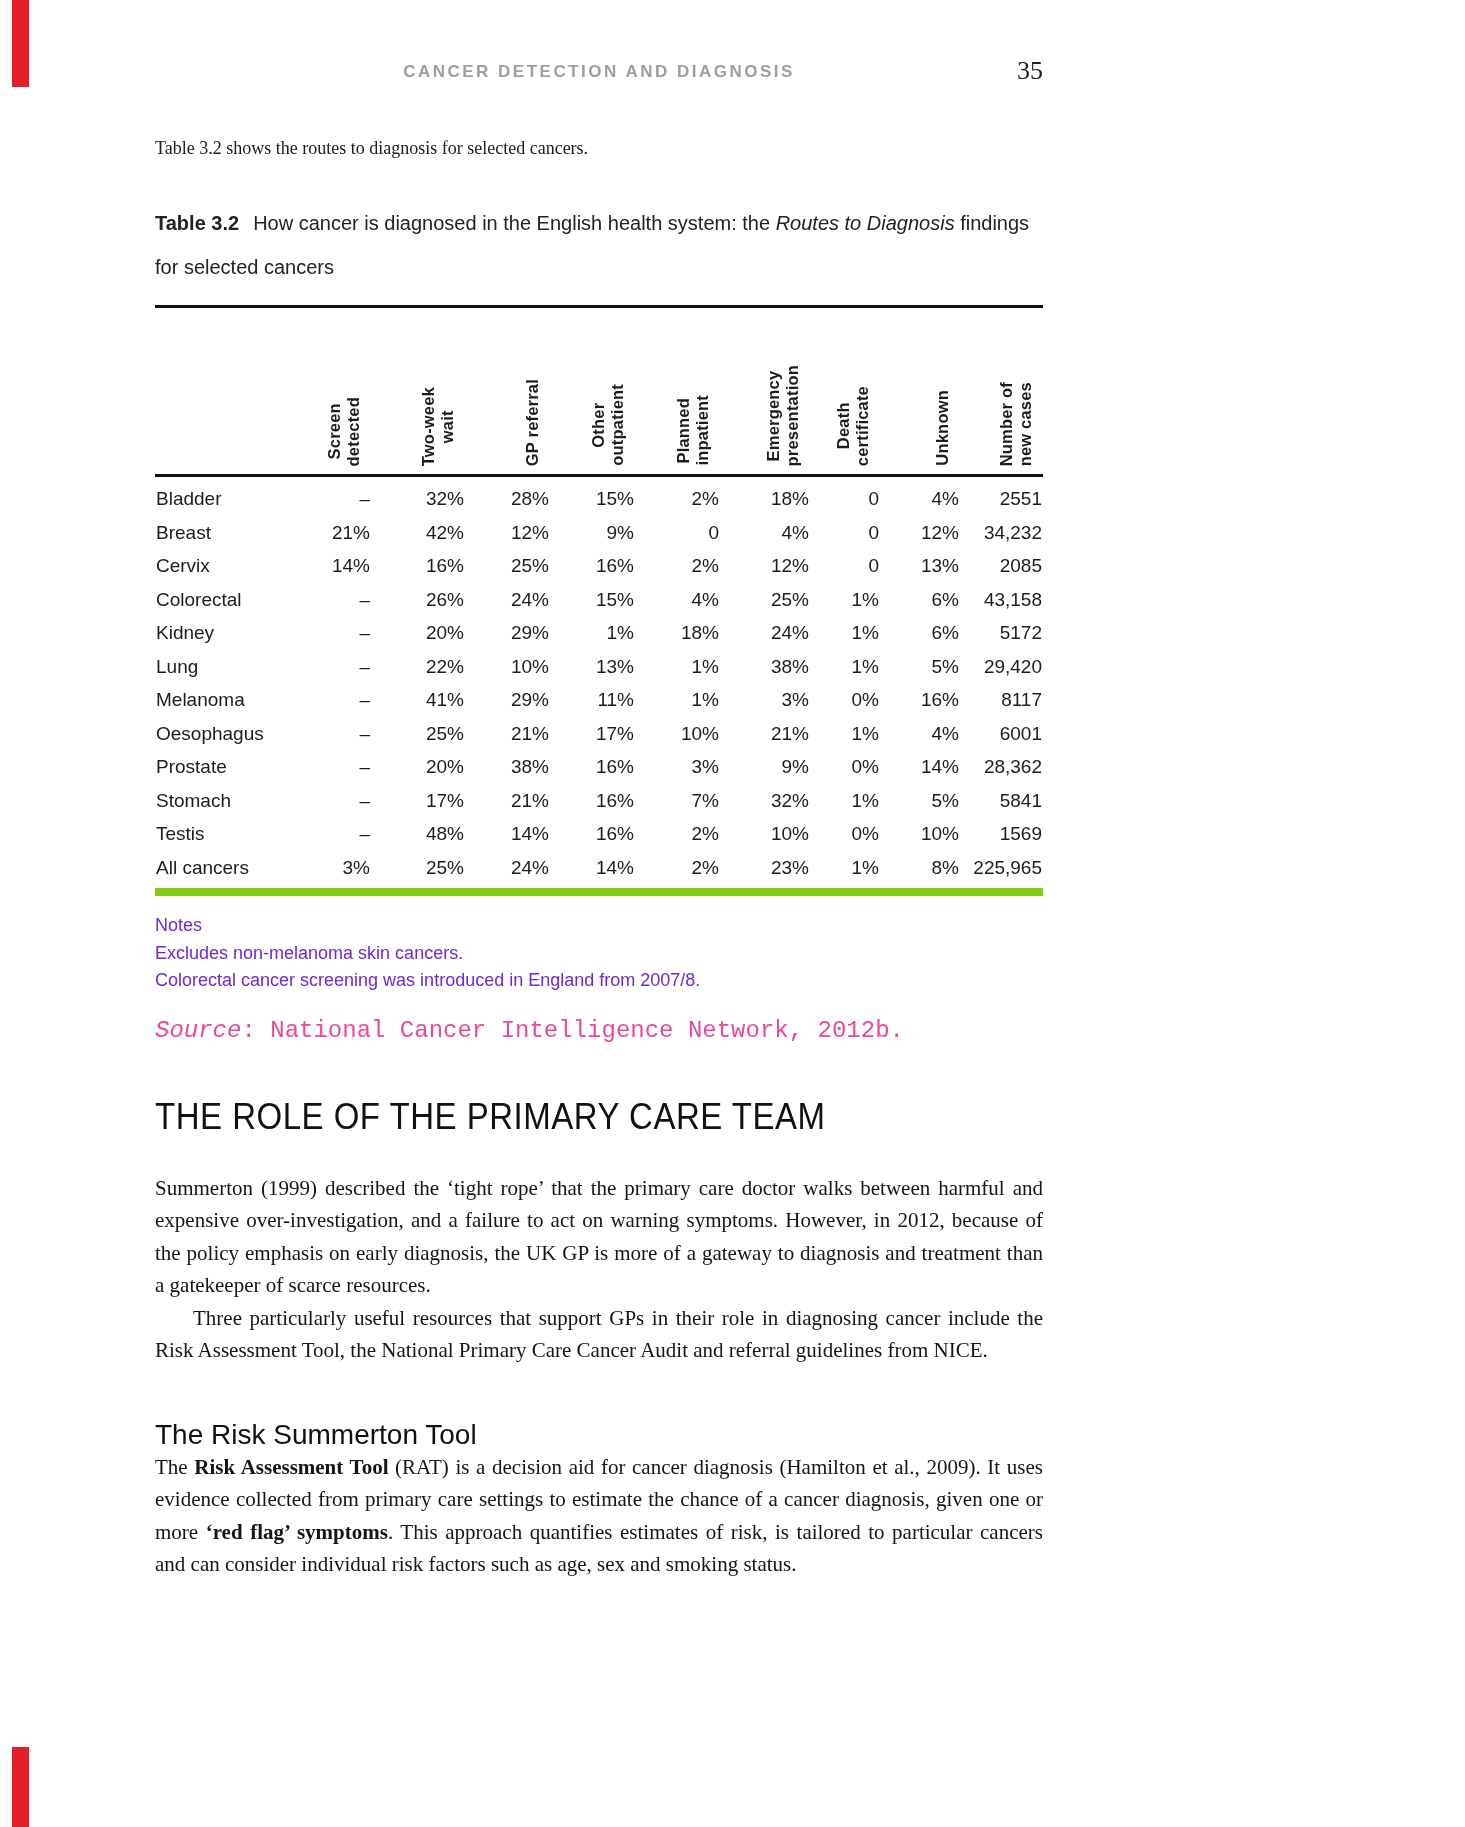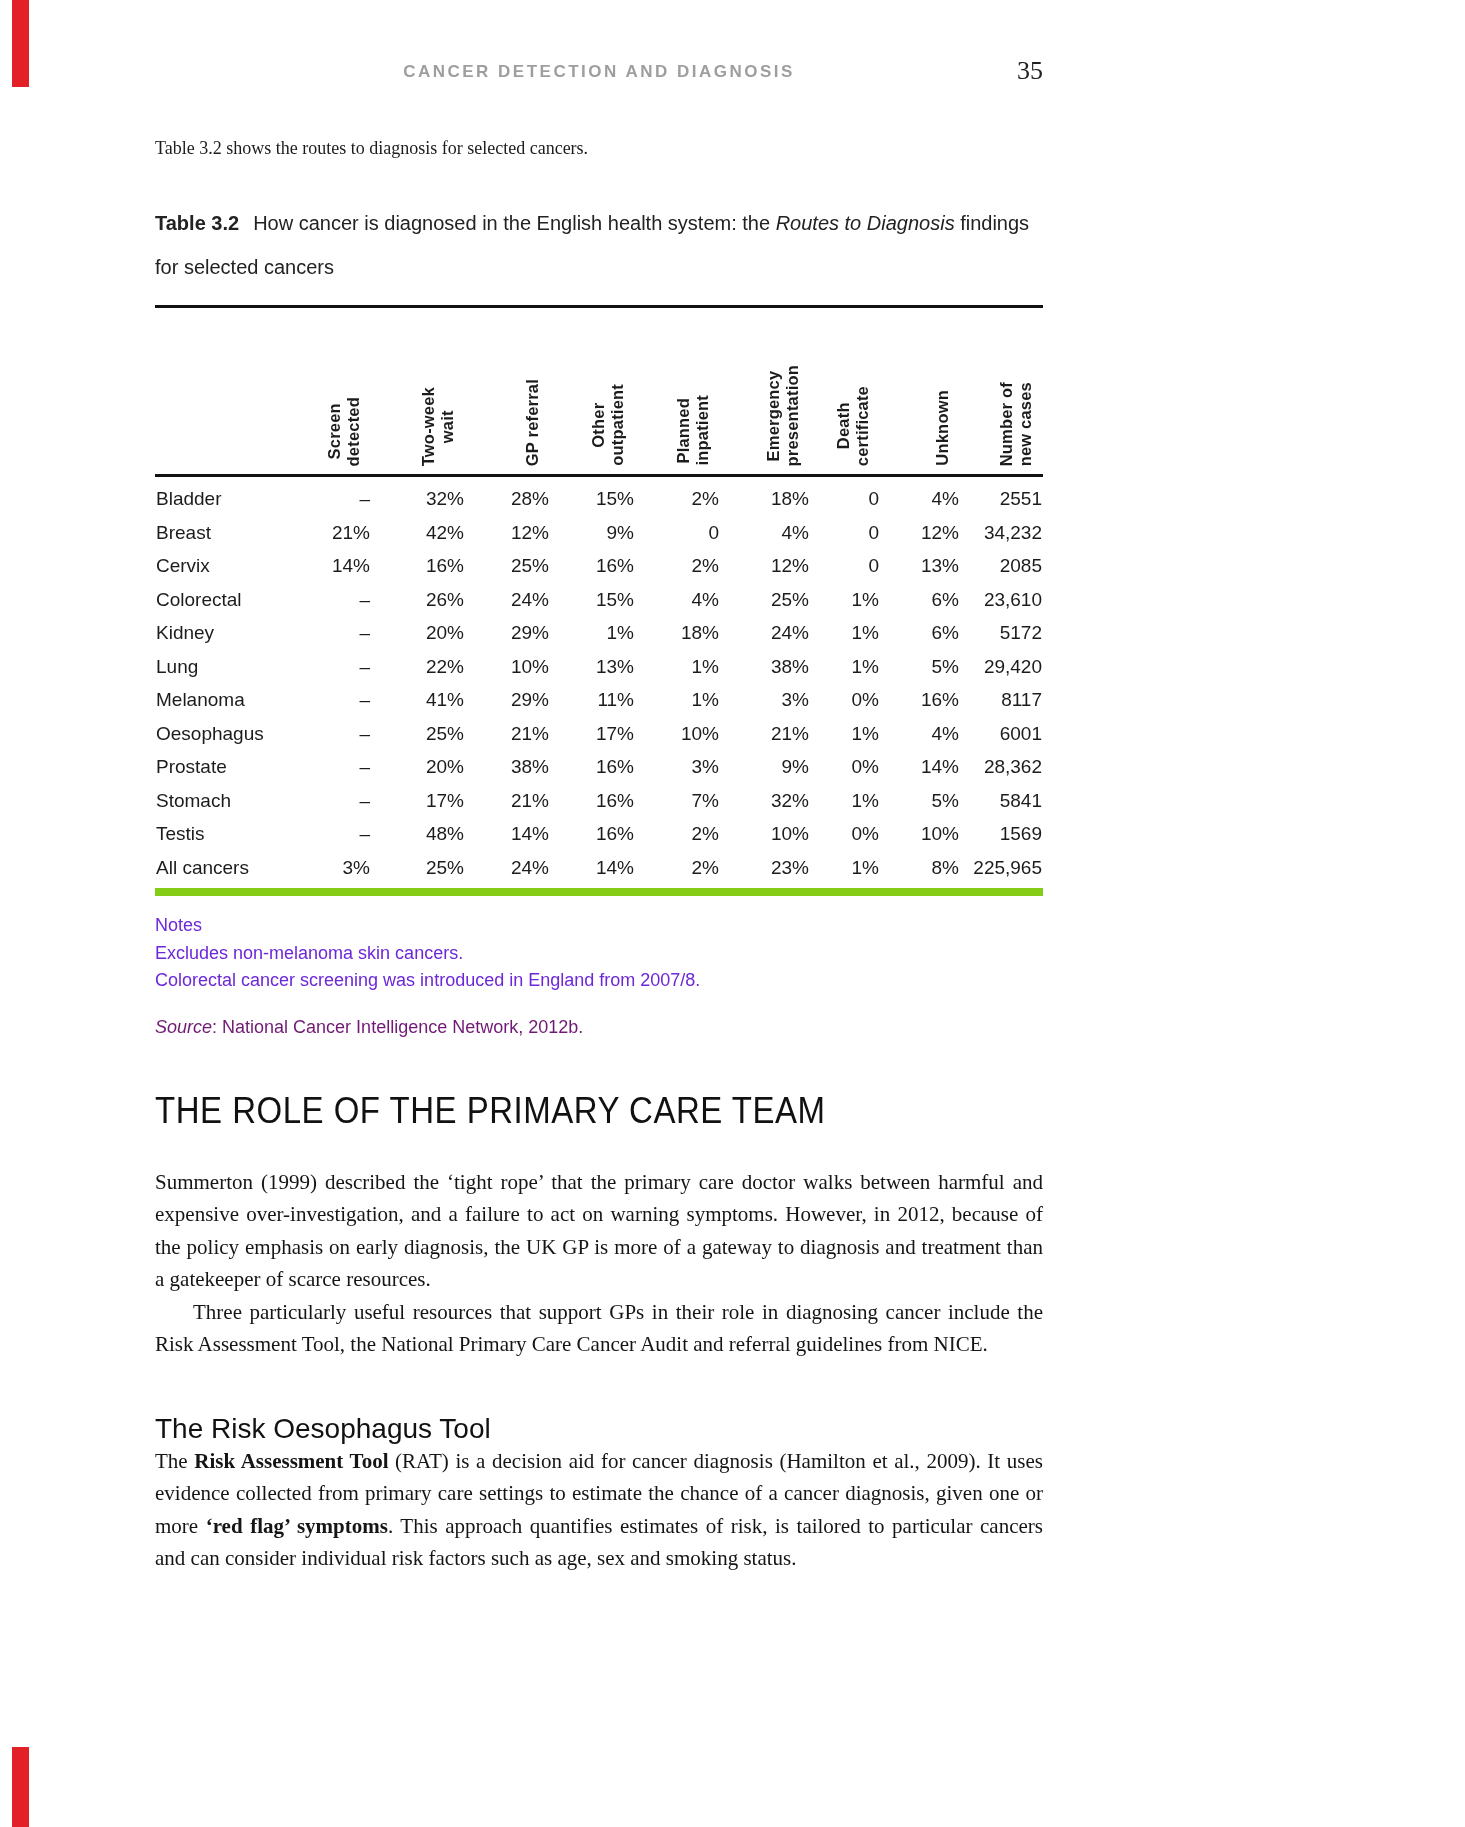--- a/index.html
+++ b/index.html
@@ -25,21 +25,21 @@
   th{padding:0;vertical-align:bottom;}
   .vwrap{display:flex;align-items:flex-end;justify-content:flex-end;height:152px;padding:6px 8px 8px 0;}
   .vtext{writing-mode:vertical-rl;transform:rotate(180deg);white-space:pre-line;font-size:16.5px;font-weight:700;line-height:19px;color:#1c1c1c;letter-spacing:0.2px;}
   td{font-size:19px;line-height:31.5px;white-space:nowrap;color:#1c1c1c;}
   td.label{text-align:left;}
   td.num{text-align:right;}
   tbody tr:first-child td{padding-top:6px;}
   tbody tr:last-child td{padding-bottom:5px;}
   
   .notes{margin-top:16px;font-size:18px;line-height:27.5px;color:#6d28d9;}
-  .source{margin:22px 0 0 0;font-size:18px;color:#701a75;}
+  .source{margin:22px 0 0 0;font-size:24px;color:#ec4899;font-family:Liberation Mono, monospace;}
   
   h1.role{margin:56px 0 0 0;font-weight:400;font-size:33px;letter-spacing:0.5px;color:#111;transform:scaleY(1.12);transform-origin:left bottom;font-family:"Liberation Sans",sans-serif;}
   h2.rat{margin:52px 0 0 0;font-weight:400;font-size:28px;color:#111;font-family:"Liberation Sans",sans-serif;}
   
   .body-par{font-family:"Liberation Serif",serif;font-size:21px;line-height:32.5px;text-align:justify;margin:0;color:#151515;}
   .body-par.first{margin-top:34px;}
   .body-par.after-h2{}
   .body-par.indent{text-indent:38px;}
 </style>
 </head>
@@ -169,21 +169,21 @@
         <tr>
           <td class="label">Colorectal</td>
           <td class="num">–</td>
           <td class="num">26%</td>
           <td class="num">24%</td>
           <td class="num">15%</td>
           <td class="num">4%</td>
           <td class="num">25%</td>
           <td class="num">1%</td>
           <td class="num">6%</td>
-          <td class="num">23,610</td>
+          <td class="num">43,158</td>
         </tr>
         <tr>
           <td class="label">Kidney</td>
           <td class="num">–</td>
           <td class="num">20%</td>
           <td class="num">29%</td>
           <td class="num">1%</td>
           <td class="num">18%</td>
           <td class="num">24%</td>
           <td class="num">1%</td>
@@ -283,17 +283,17 @@
       <div>Colorectal cancer screening was introduced in England from 2007/8.</div>
     </div>
 
   <p class="source"><i>Source</i><span>: National Cancer Intelligence Network, 2012b.</span></p>
 
   <h1 class="role">THE ROLE OF THE PRIMARY CARE TEAM</h1>
 
   <p class="body-par first"><span>Summerton (1999) described the ‘tight rope’ that the primary care doctor walks between harmful and expensive over-investigation, and a failure to act on warning symptoms. However, in 2012, because of the policy emphasis on early diagnosis, the UK GP is more of a gateway to diagnosis and treatment than a gatekeeper of scarce resources.</span></p>
   <p class="body-par indent"><span>Three particularly useful resources that support GPs in their role in diagnosing cancer include the Risk Assessment Tool, the National Primary Care Cancer Audit and referral guidelines from NICE.</span></p>
 
-  <h2 class="rat">The Risk Oesophagus Tool</h2>
+  <h2 class="rat">The Risk Summerton Tool</h2>
 
   <p class="body-par after-h2"><span>The </span><b>Risk Assessment Tool</b><span> (RAT) is a decision aid for cancer diagnosis (Hamilton et al., 2009). It uses evidence collected from primary care settings to estimate the chance of a cancer diagnosis, given one or more </span><b>‘red flag’ symptoms</b><span>. This approach quantifies estimates of risk, is tailored to particular cancers and can consider individual risk factors such as age, sex and smoking status.</span></p>
 
 </div>
 
 </body></html>

